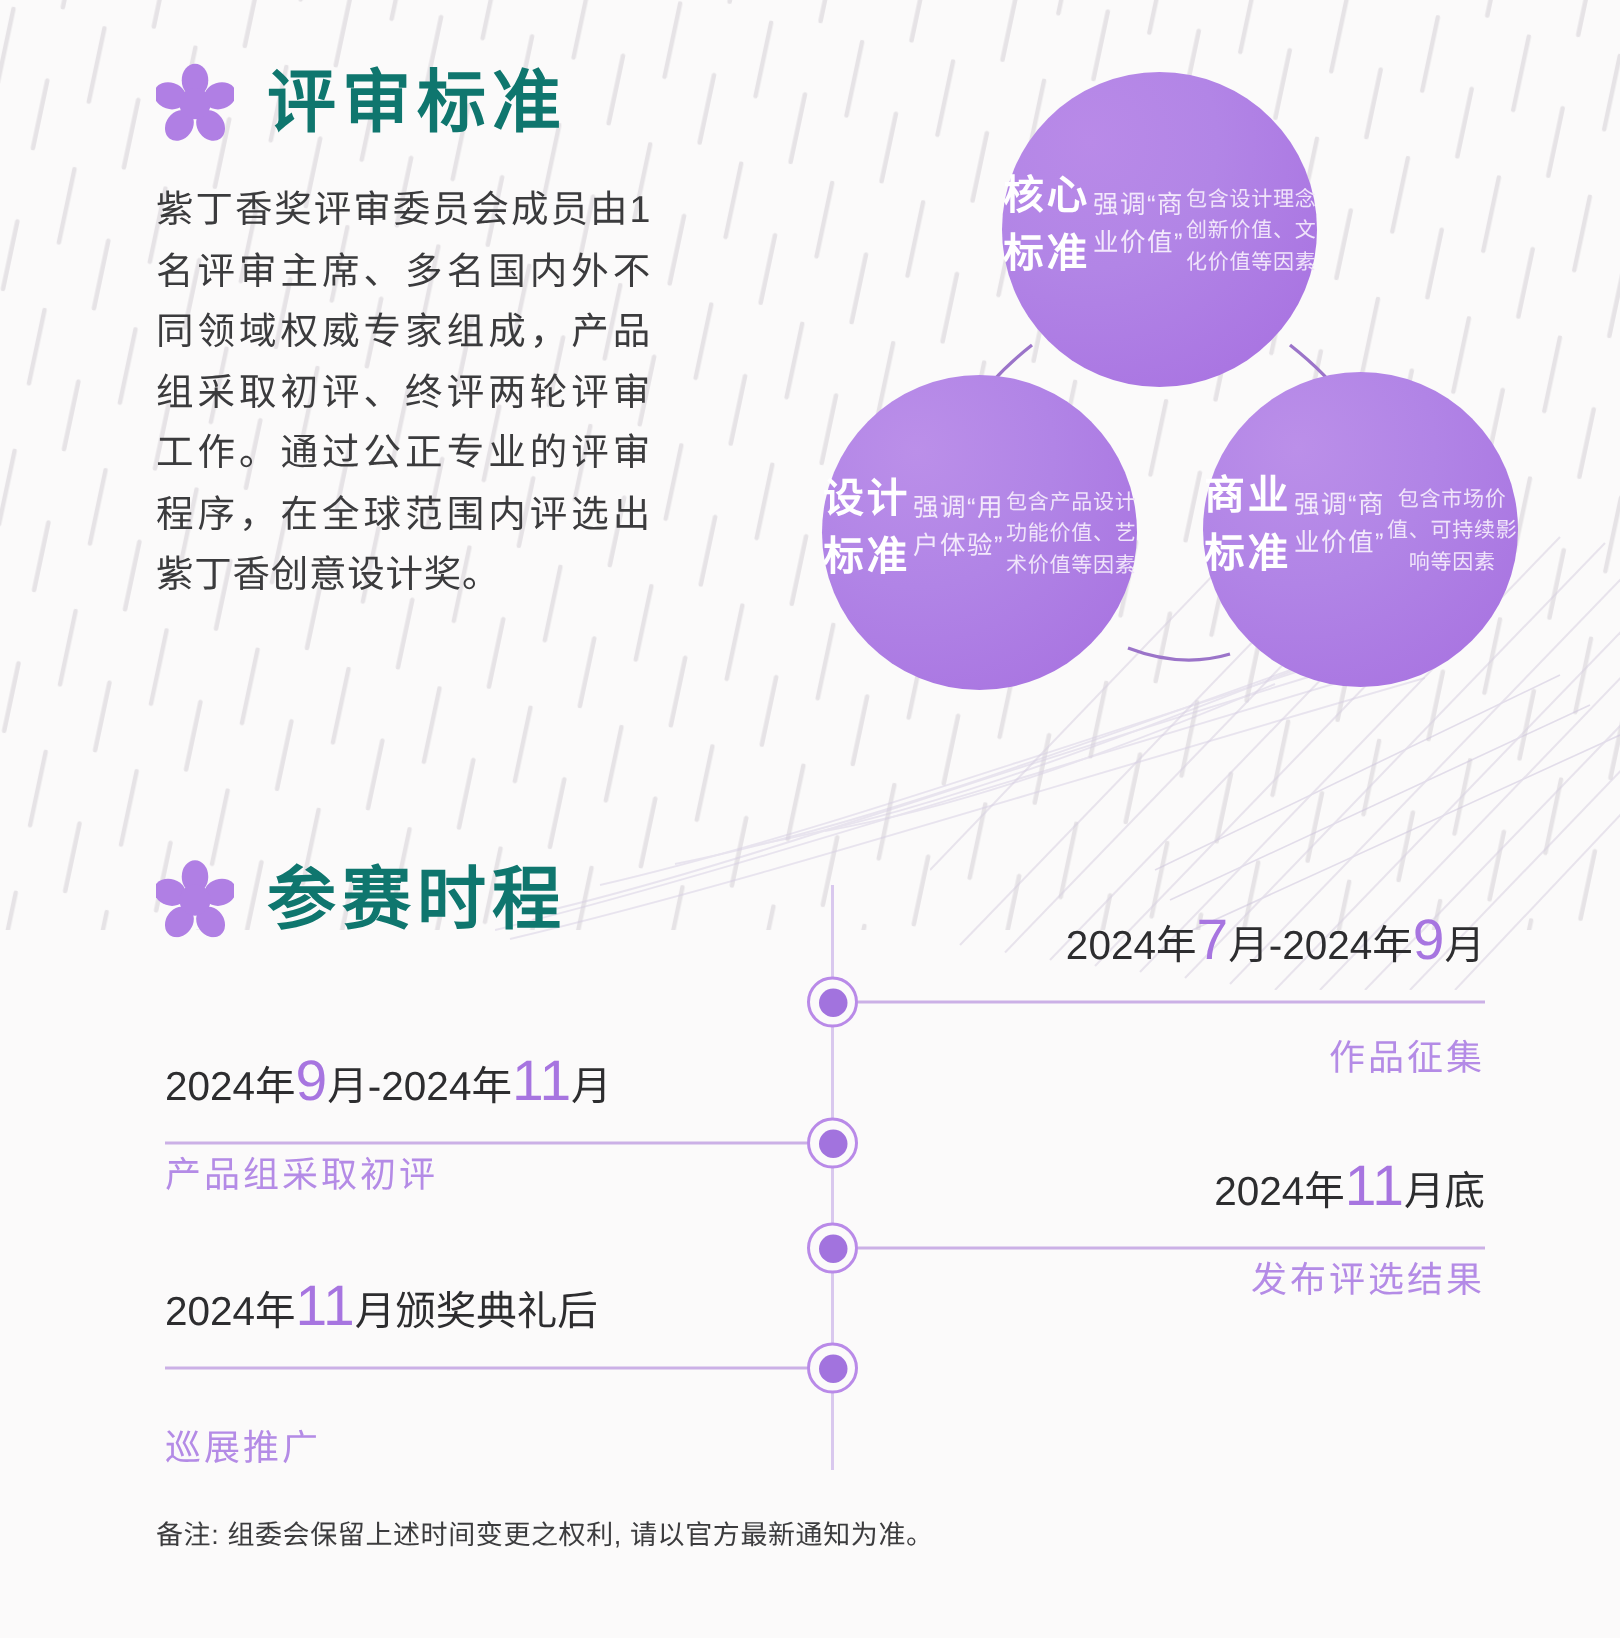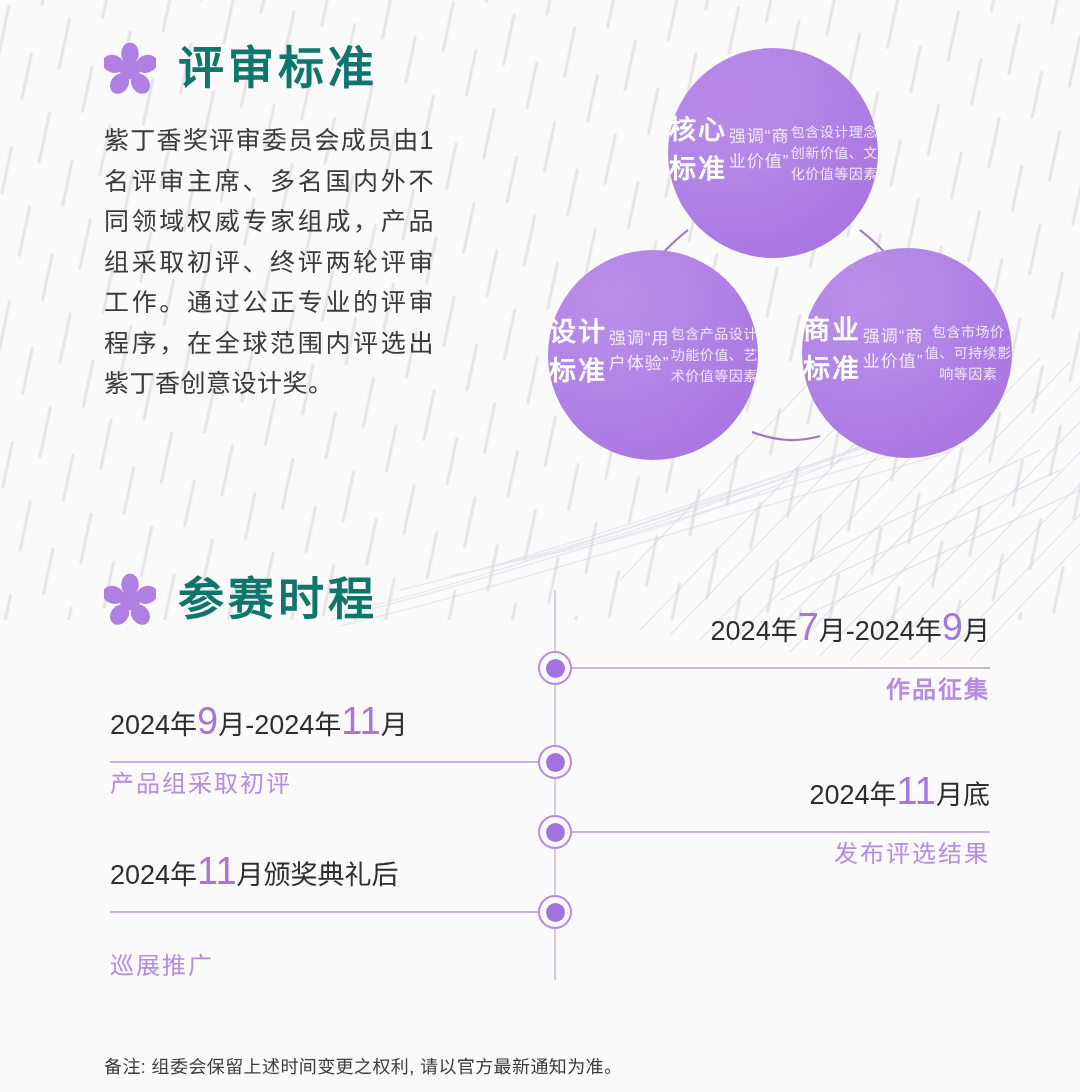--- a/index.html
+++ b/index.html
@@ -93,21 +93,21 @@
   .tl-date .num{font-size:38px;color:#a775e0;letter-spacing:0px;}
   .tl-label{
     font-size:24px;color:#b48be6;letter-spacing:2px;white-space:nowrap;line-height:1;
   }
   .tl-right{text-align:right;}
   .tl-left{text-align:left;}
 
   
   .footnote{
     position:absolute;left:104px;top:1008px;z-index:5;
-    font-size:18px;color:#3c3c3e;letter-spacing:.4px;white-space:nowrap;margin-top:44px;
+    font-size:18px;color:#3c3c3e;letter-spacing:.4px;white-space:nowrap;
   }
 </style>
 </head>
 <body>
 
 <div id="stage">
 
   <svg class="bg-rain" viewBox="0 0 1080 620" xmlns="http://www.w3.org/2000/svg">
     <defs>
       <pattern id="rain" width="62" height="96" patternUnits="userSpaceOnUse" patternTransform="rotate(12)">
@@ -212,21 +212,21 @@
   </div>
 
   <div class="timeline">
     <div class="spine"></div>
 
     <div class="tl-dot" style="left:538px;top:61px;"></div>
     <div class="tl-line" style="left:572px;top:77px;width:418px;"></div>
     <div class="tl-row tl-right" style="left:560px;top:18px;width:430px;">
       <div class="tl-date"><span>2024年</span><span class="num">7</span><span>月-2024年</span><span class="num">9</span><span>月</span></div>
     </div>
-    <div class="tl-row tl-right" style="left:560px;top:88px;width:430px;font-weight:bold;">
+    <div class="tl-row tl-right" style="left:560px;top:104px;width:430px;">
       <div class="tl-label">作品征集</div>
     </div>
 
     <div class="tl-dot" style="left:538px;top:155px;"></div>
     <div class="tl-line" style="left:110px;top:171px;width:428px;"></div>
     <div class="tl-row tl-left" style="left:110px;top:112px;width:430px;">
       <div class="tl-date"><span>2024年</span><span class="num">9</span><span>月-2024年</span><span class="num">11</span><span>月</span></div>
     </div>
     <div class="tl-row tl-left" style="left:110px;top:182px;width:430px;">
       <div class="tl-label">产品组采取初评</div>

